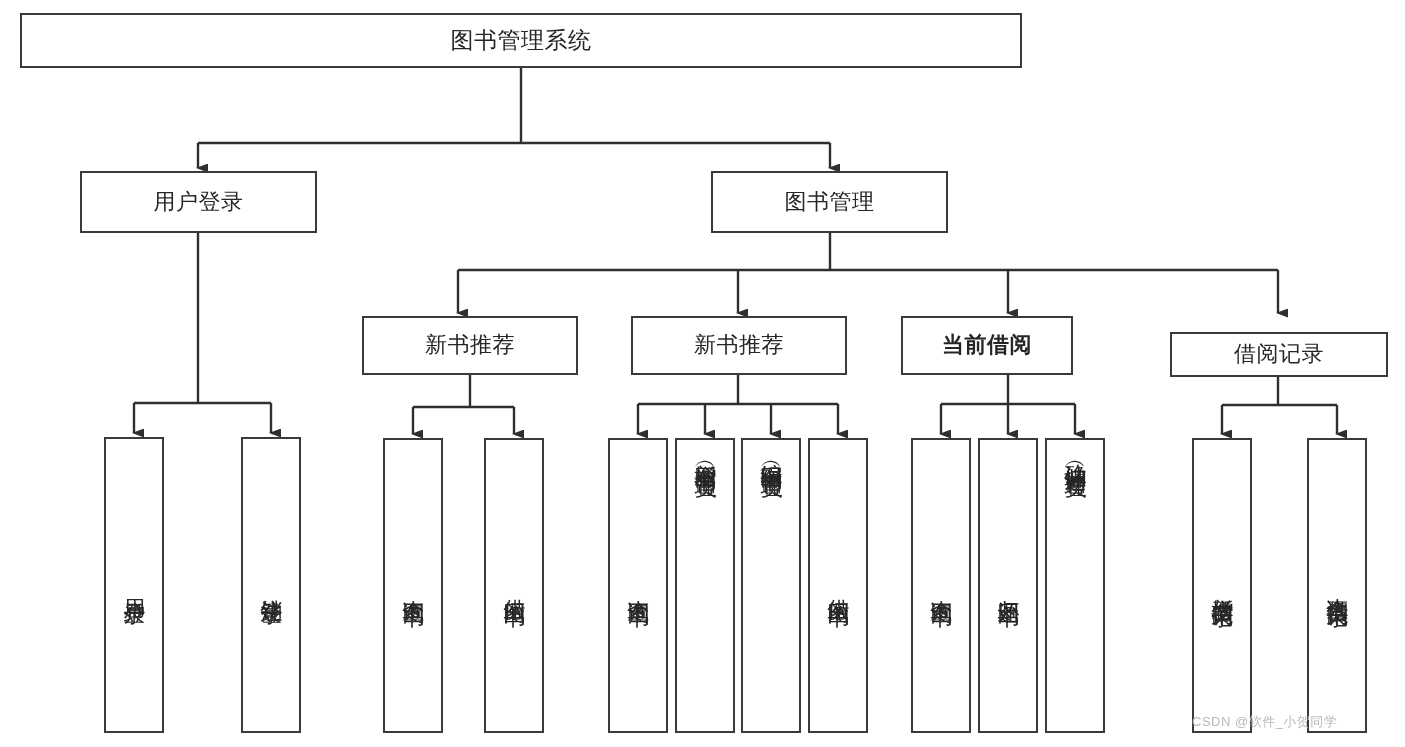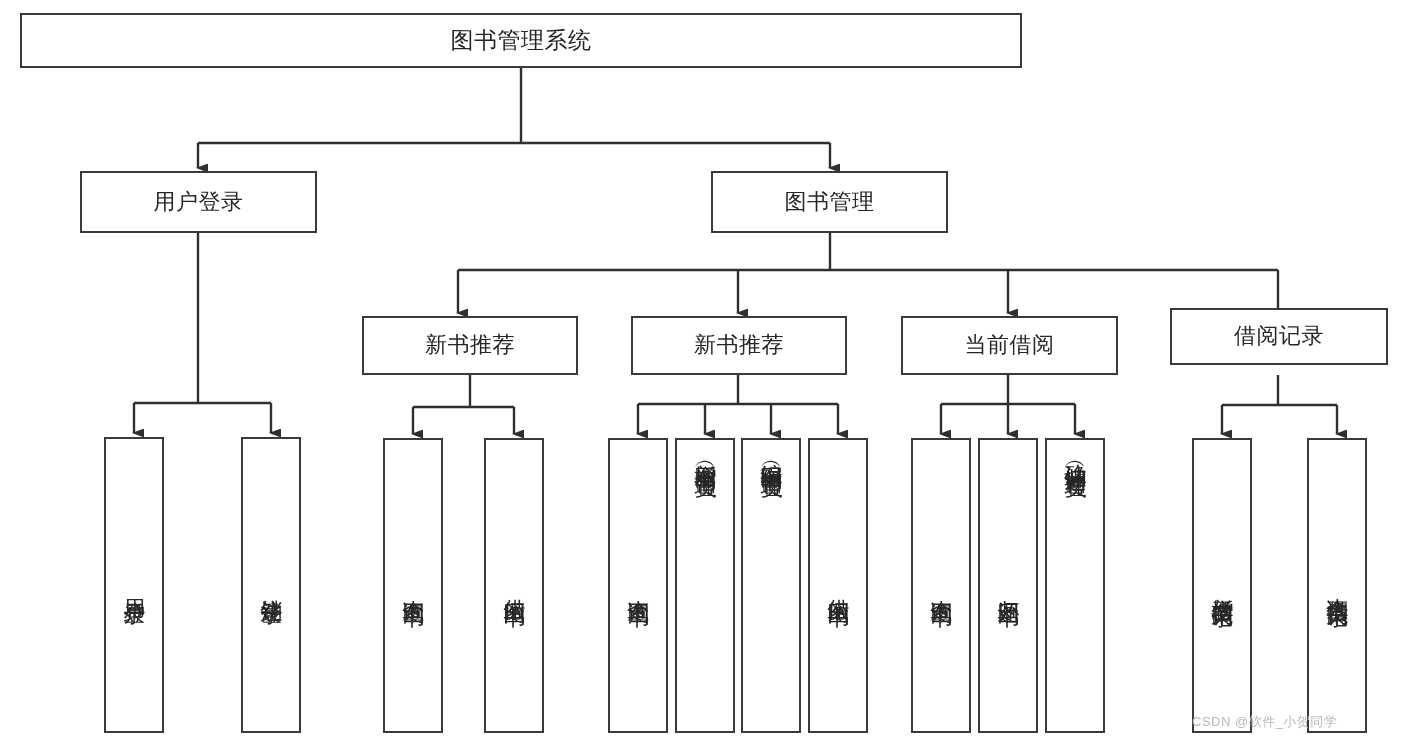--- a/index.html
+++ b/index.html
@@ -141,24 +141,24 @@
   <div class="node horizontal" style="left:362px; top:316px; width:216px; height:59px;">
     <span class="node-label">新书推荐</span>
   </div>
 
   <div class="node horizontal" style="left:711px; top:171px; width:237px; height:62px;">
     <span class="node-label">图书管理</span>
   </div>
   <div class="node horizontal" style="left:631px; top:316px; width:216px; height:59px;">
     <span class="node-label">新书推荐</span>
   </div>
-  <div class="node horizontal" style="left:901px; top:316px; width:217px; height:59px;">
+  <div class="node horizontal" style="left:901px; top:316px; width:172px; height:59px;font-weight:bold;">
     <span class="node-label">当前借阅</span>
   </div>
-  <div class="node horizontal" style="left:1170px; top:308px; width:218px; height:57px;">
+  <div class="node horizontal" style="left:1170px; top:332px; width:218px; height:45px;">
     <span class="node-label">借阅记录</span>
   </div>
 
   <div class="node vertical centered" style="left:104px; top:437px; width:60px; height:296px;">
     <span class="node-label">用户登录</span>
   </div>
   <div class="node vertical centered" style="left:241px; top:437px; width:60px; height:296px;">
     <span class="node-label">注销登录</span>
   </div>
 

